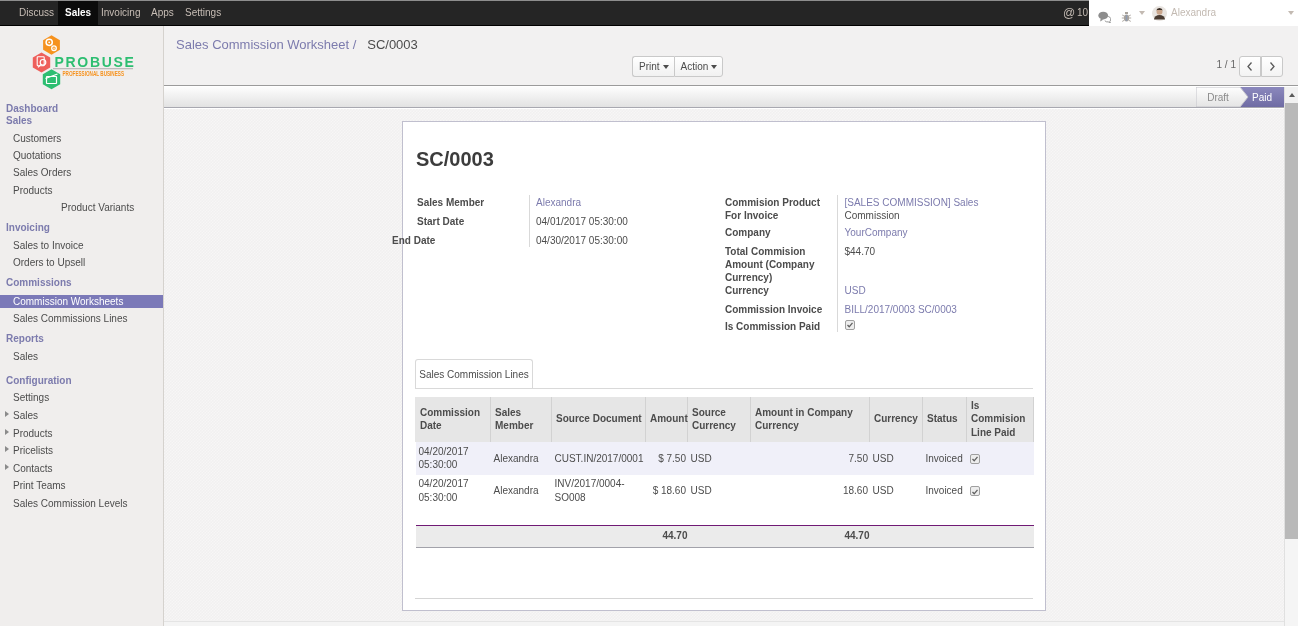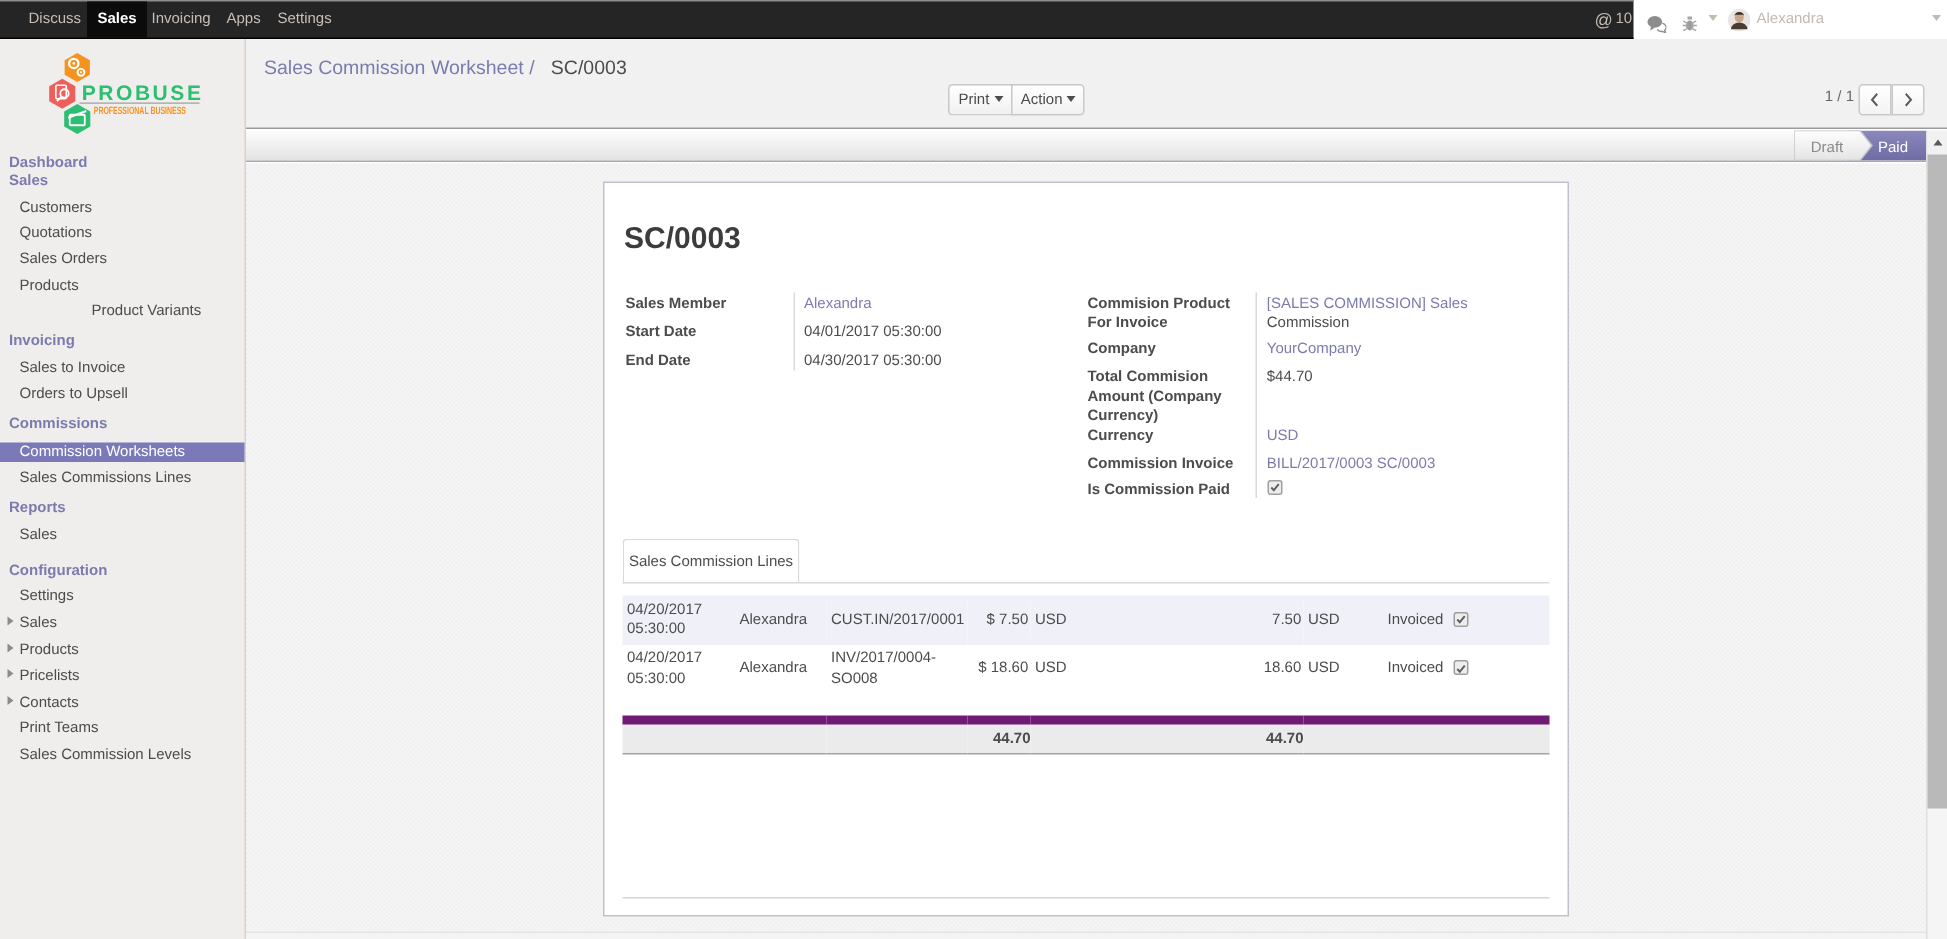--- a/index.html
+++ b/index.html
@@ -46,21 +46,21 @@
 
 #tab { position:absolute; left:415px; top:359px; width:118px; height:30px; background:#fff; border:1px solid #d9d9d9; border-bottom:none; border-radius:3px 3px 0 0; font-size:10px; color:#4c4c4c; text-align:center; line-height:29px; }
 #tabline { position:absolute; left:415px; top:388px; width:618px; height:1px; background:#d9d9d9; }
 table.list { position:absolute; left:415px; top:396.5px; width:618px; border-collapse:collapse; table-layout:fixed; font-size:10px; color:#4c4c4c; }
 table.list th { background:#e6e6e6; font-weight:bold; text-align:left; vertical-align:middle; padding:2px 2px 2px 4px; border-right:1px solid #d2d2d2; line-height:13.2px; }
 table.list th:first-child { border-left:1px solid #e6e6e6; }
 table.list td { padding:2px 2px 2px 3px; vertical-align:middle; line-height:13.5px; }
 table.list tr.odd td { background:#f0f0f9; }
 
 table.list td.num { text-align:right; padding-right:1.5px; }
-tr.footrow td.num { padding-right:0; } tr.footrow td { background:#ebebeb; border-top:6px solid #701a75; border-bottom:1px solid #a2a2aa; font-weight:bold; height:22px; vertical-align:middle; }
+tr.footrow td.num { padding-right:0; } tr.footrow td { background:#ebebeb; border-top:1px solid #701a75; border-bottom:1px solid #a2a2aa; font-weight:bold; height:22px; vertical-align:middle; }
 #tablebottom { position:absolute; left:415px; top:597.5px; width:618px; height:1px; background:#d5d5d5; }
 
 #scrollbar { position:absolute; left:1284px; top:87px; width:14px; height:539px; background:#f5f5f5; border-left:1px solid #e0e0e0; }
 #sbbtn { position:absolute; left:0; top:0; width:13px; height:16px; background:#f1f1f1; }
 #sbbtn:after { content:""; position:absolute; left:3.5px; top:6px; width:0; height:0; border-bottom:4px solid #5a5a5a; border-left:3px solid transparent; border-right:3px solid transparent; }
 #sbthumb { position:absolute; left:0; top:16px; width:13px; height:436px; background:#b9b9b9; }
 </style>
 </head>
 <body>
 
@@ -183,21 +183,21 @@
   </svg>
 </div>
 
 <div id="content"></div>
 <div id="sheet"></div>
 
 <div class="abs" style="left:416px; top:148px; font-size:20px; font-weight:bold; color:#3c3c3c;">SC/0003</div>
 
 <div class="flabel" style="left:417px; top:196px;">Sales Member</div>
 <div class="flabel" style="left:417px; top:215px;">Start Date</div>
-<div class="flabel" style="left:417px; top:233.5px;">End Date</div>
+<div class="flabel" style="left:392px; top:233.5px;">End Date</div>
 <div class="vsep" style="left:529px; top:195px; height:52px;"></div>
 <div class="flink" style="left:536px; top:196px;">Alexandra</div>
 <div class="fval" style="left:536px; top:215px;">04/01/2017 05:30:00</div>
 <div class="fval" style="left:536px; top:233.5px;">04/30/2017 05:30:00</div>
 
 <div class="flabel" style="left:725px; top:196px;">Commision Product<br>For Invoice</div>
 <div class="flabel" style="left:725px; top:226px;">Company</div>
 <div class="flabel" style="left:725px; top:245px;">Total Commision<br>Amount (Company<br>Currency)</div>
 <div class="flabel" style="left:725px; top:284px;">Currency</div>
 <div class="flabel" style="left:725px; top:302.5px;">Commission Invoice</div>
@@ -222,20 +222,31 @@
       <col style="width:61px">
       <col style="width:94px">
       <col style="width:42px">
       <col style="width:63px">
       <col style="width:119px">
       <col style="width:53px">
       <col style="width:44px">
       <col style="width:67px">
   </colgroup>
   <tbody>
+      <tr style="height:45px;">
+    <th>Commission Date</th>
+        <th>Sales Member</th>
+        <th>Source Document</th>
+        <th>Amount</th>
+        <th>Source Currency</th>
+        <th>Amount in Company Currency</th>
+        <th>Currency</th>
+        <th>Status</th>
+        <th>Is Commision Line Paid</th>
+  </tr>
   <tr class="odd datarow" style="height:33.5px;">
     <td>04/20/2017 05:30:00</td>
         <td>Alexandra</td>
         <td>CUST.IN/2017/0001</td>
         <td class="num">$ 7.50</td>
         <td>USD</td>
         <td class="num">7.50</td>
         <td>USD</td>
         <td>Invoiced</td>
         <td><span class="checkbox" style="position:relative; display:inline-block; vertical-align:middle;"><svg width="8" height="8" viewBox="0 0 8 8" style="display:block; margin:0.5px auto;">

